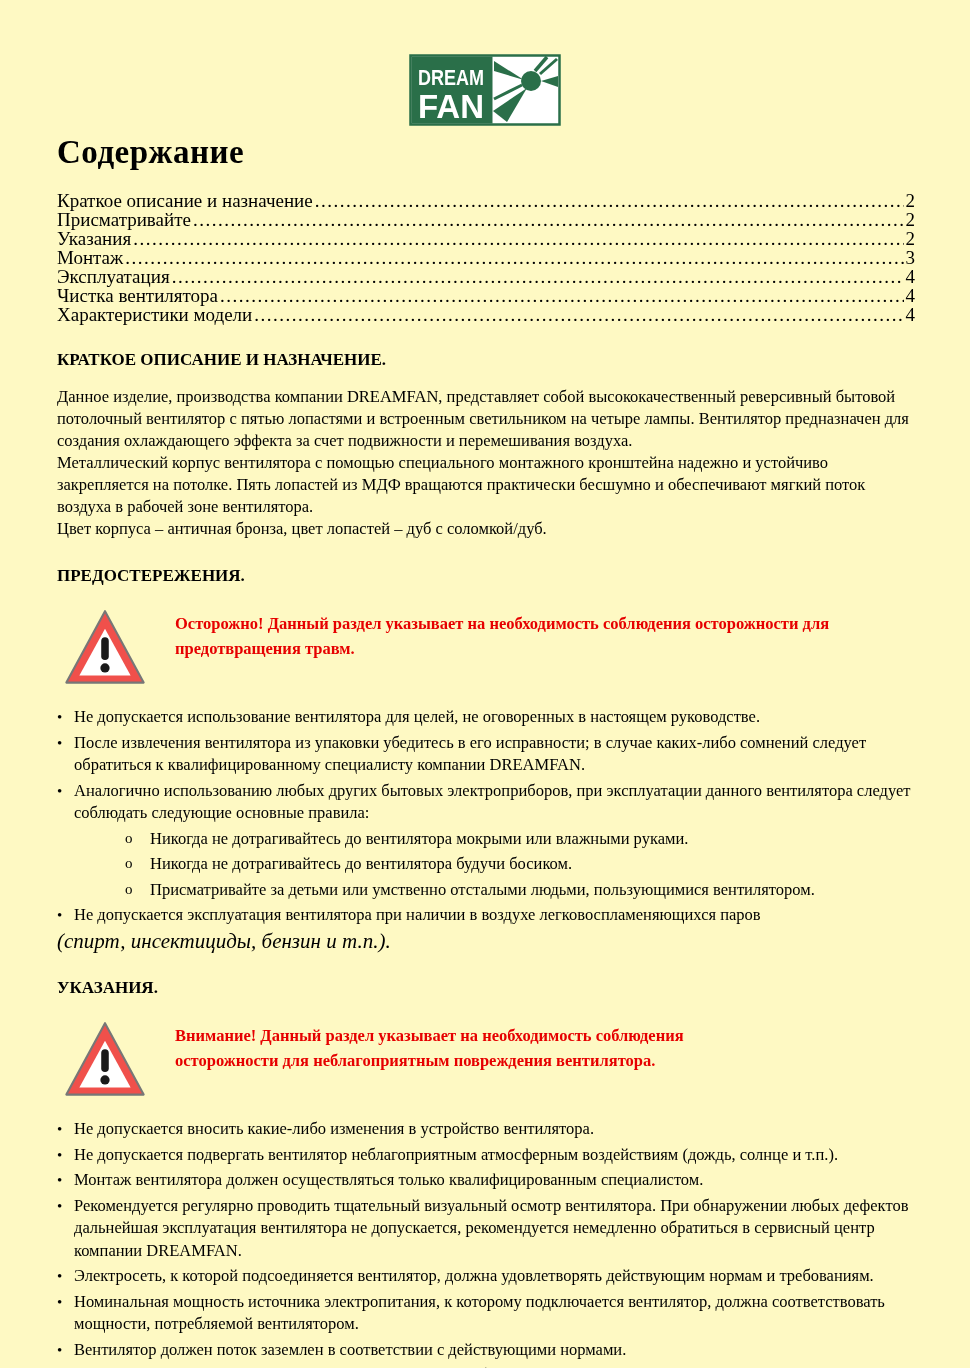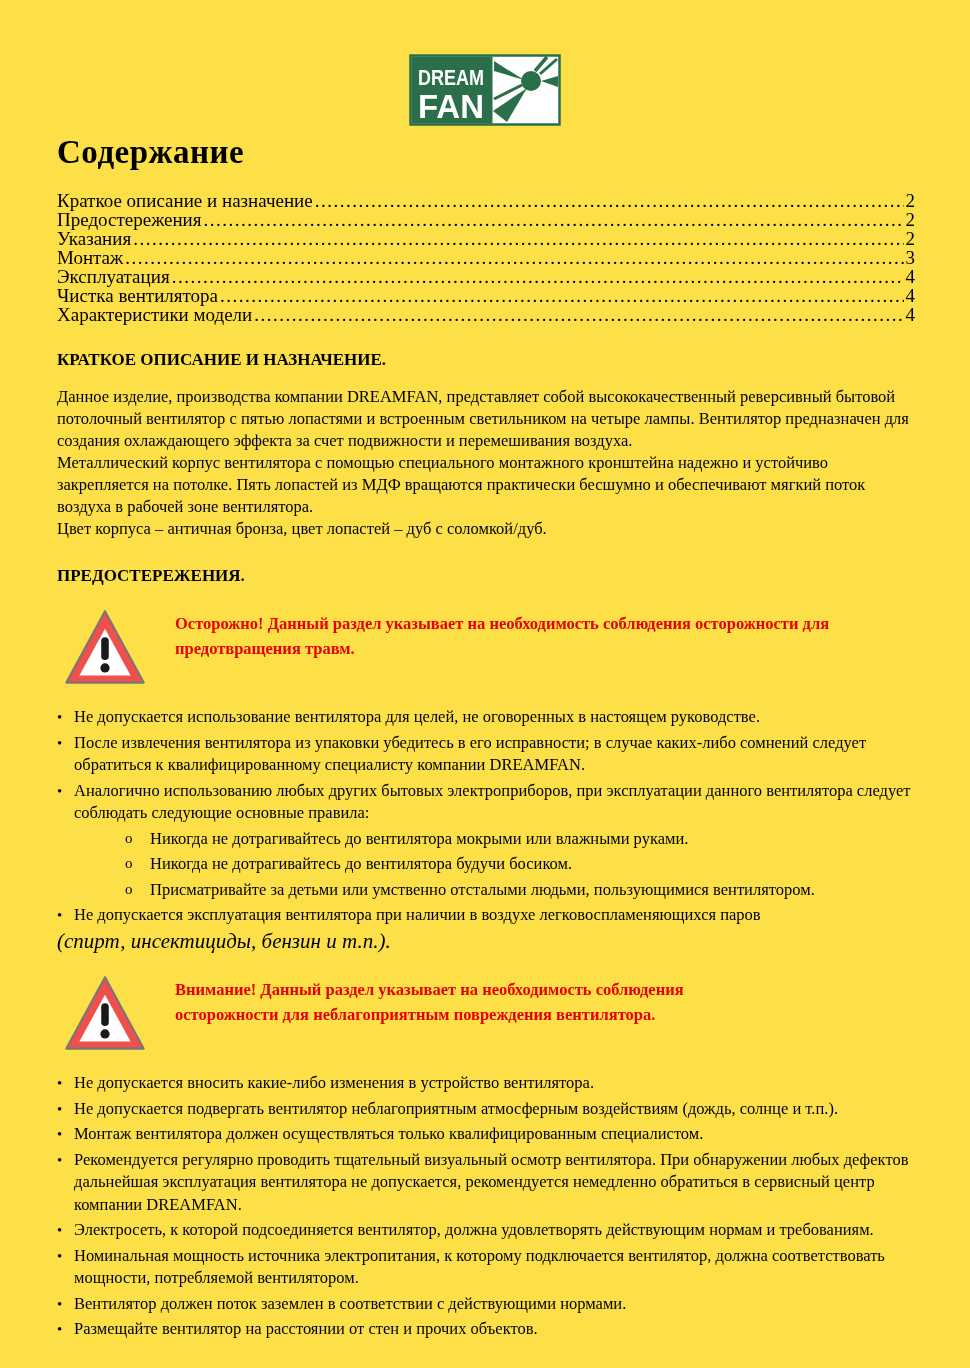--- a/index.html
+++ b/index.html
@@ -1,20 +1,20 @@
 <!DOCTYPE html>
 <html lang="ru"><head>
 <meta charset="utf-8">
 <style>
   html,body{margin:0;padding:0;background:#ffffff;}
   .page{
     position:relative;
     width:970px;height:1368px;
     margin:0 auto;
-    background:#fde047;
+    background:#fef9c3;
     font-family:"Liberation Serif", serif;
     color:#000;
     overflow:hidden;
   }
   .content{width:858px;margin:0 auto 0 57px;}
 
   
   .logo-wrap{width:152px;margin:54px auto 0 auto;}
   .logo-wrap svg{display:block;}
 
@@ -121,21 +121,21 @@
 
     <h1 class="doc-title">Содержание</h1>
 
     <div class="toc">
       <div class="toc-row">
         <span class="toc-label">Краткое описание и назначение</span>
         <span class="toc-dots"></span>
         <span class="toc-page">2</span>
       </div>
       <div class="toc-row">
-        <span class="toc-label">Предостережения</span>
+        <span class="toc-label">Присматривайте</span>
         <span class="toc-dots"></span>
         <span class="toc-page">2</span>
       </div>
       <div class="toc-row">
         <span class="toc-label">Указания</span>
         <span class="toc-dots"></span>
         <span class="toc-page">2</span>
       </div>
       <div class="toc-row">
         <span class="toc-label">Монтаж</span>
@@ -185,20 +185,21 @@
       <div class="bullet"><span class="marker"></span><span>Не допускается использование вентилятора для целей, не оговоренных в настоящем руководстве.</span></div>
       <div class="bullet"><span class="marker"></span><span>После извлечения вентилятора из упаковки убедитесь в его исправности; в случае каких-либо сомнений следует обратиться к квалифицированному специалисту компании DREAMFAN.</span></div>
       <div class="bullet"><span class="marker"></span><span>Аналогично использованию любых других бытовых электроприборов, при эксплуатации данного вентилятора следует соблюдать следующие основные правила:</span></div>
       <div class="sub-bullet"><span class="marker"></span><span>Никогда не дотрагивайтесь до вентилятора мокрыми или влажными руками.</span></div>
       <div class="sub-bullet"><span class="marker"></span><span>Никогда не дотрагивайтесь до вентилятора будучи босиком.</span></div>
       <div class="sub-bullet"><span class="marker"></span><span>Присматривайте за детьми или умственно отсталыми людьми, пользующимися вентилятором.</span></div>
       <div class="bullet"><span class="marker"></span><span>Не допускается эксплуатация вентилятора при наличии в воздухе легковоспламеняющихся паров</span></div>
       <p class="plain-cont">(спирт, инсектициды, бензин и т.п.).</p>
     </div>
 
+    <h2 class="section-heading">УКАЗАНИЯ.</h2>
 
     <div class="warning-row">
       <svg class="warn-icon" viewBox="0 0 100 100" xmlns="http://www.w3.org/2000/svg">
         <path d="M50 5 L96 90 L4 90 Z" fill="#f0504b" stroke="#777777" stroke-width="2.5" stroke-linejoin="round"></path>
         <path d="M50 26 L80.5 81.5 L19.5 81.5 Z" fill="#ffffff"></path>
         <rect x="45.5" y="36" width="9" height="27" rx="4.5" fill="#1a1a1a"></rect>
         <circle cx="50" cy="72.5" r="5.5" fill="#1a1a1a"></circle>
       </svg>
       <div class="warn-text">
         <div>Внимание! Данный раздел указывает на необходимость соблюдения</div>

